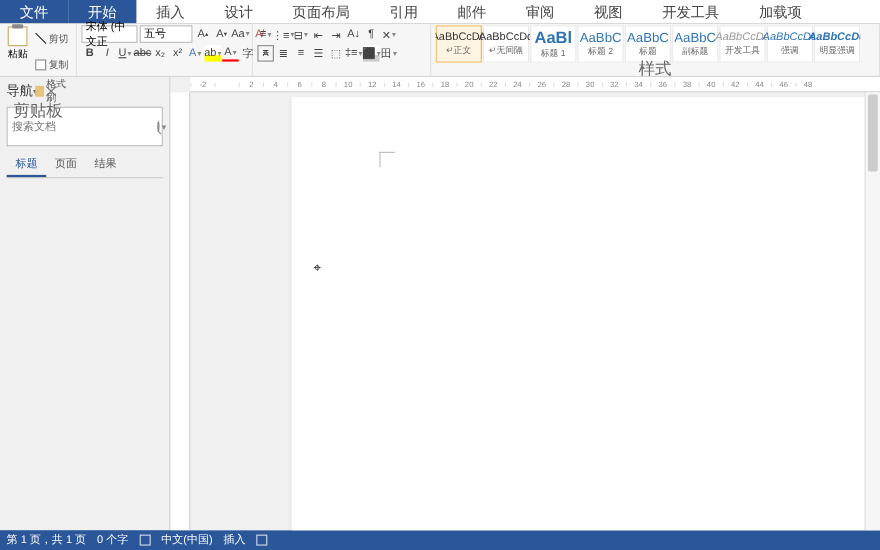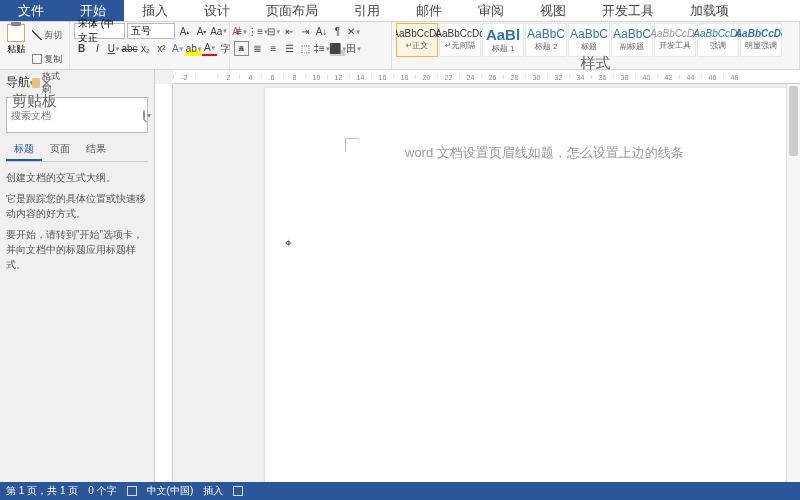--- a/index.html
+++ b/index.html
@@ -220,25 +220,20 @@
     <div class="navsearch">
       <input placeholder="搜索文档" style="">
       <span class="mag"></span>
       <span style="font-size:8px;color:#888;margin-left:2px">▾</span>
     </div>
     <div class="navtabs">
       <div class="navtab act">标题</div>
       <div class="navtab">页面</div>
       <div class="navtab">结果</div>
     </div>
-    <div class="navbody">
-      <p>创建文档的交互式大纲。</p>
-      <p>它是跟踪您的具体位置或快速移动内容的好方式。</p>
-      <p>要开始，请转到"开始"选项卡，并向文档中的标题应用标题样式。</p>
-    </div>
   </div>
 
   <div class="docarea">
     <div class="ruler-h" id="rulerh">
         <span data-n="-2"></span>
         <span data-n=""></span>
         <span data-n="2"></span>
         <span data-n="4"></span>
         <span data-n="6"></span>
         <span data-n="8"></span>
@@ -260,21 +255,20 @@
         <span data-n="40"></span>
         <span data-n="42"></span>
         <span data-n="44"></span>
         <span data-n="46"></span>
         <span data-n="48"></span>
       </div>
     <div class="ruler-v"></div>
     <div class="page">
       <div class="page-corner tl"></div>
 
-      <div class="hdr-text">word 文档设置页眉线如题，怎么设置上边的线条</div>
       <div class="cursor">⌖</div>
     </div>
     <div class="scroll-v">
         <div class="thumb"></div>
       </div>
   </div>
 </div>
 
 <div class="status">
   <span class="sp">第 1 页，共 1 页</span>

